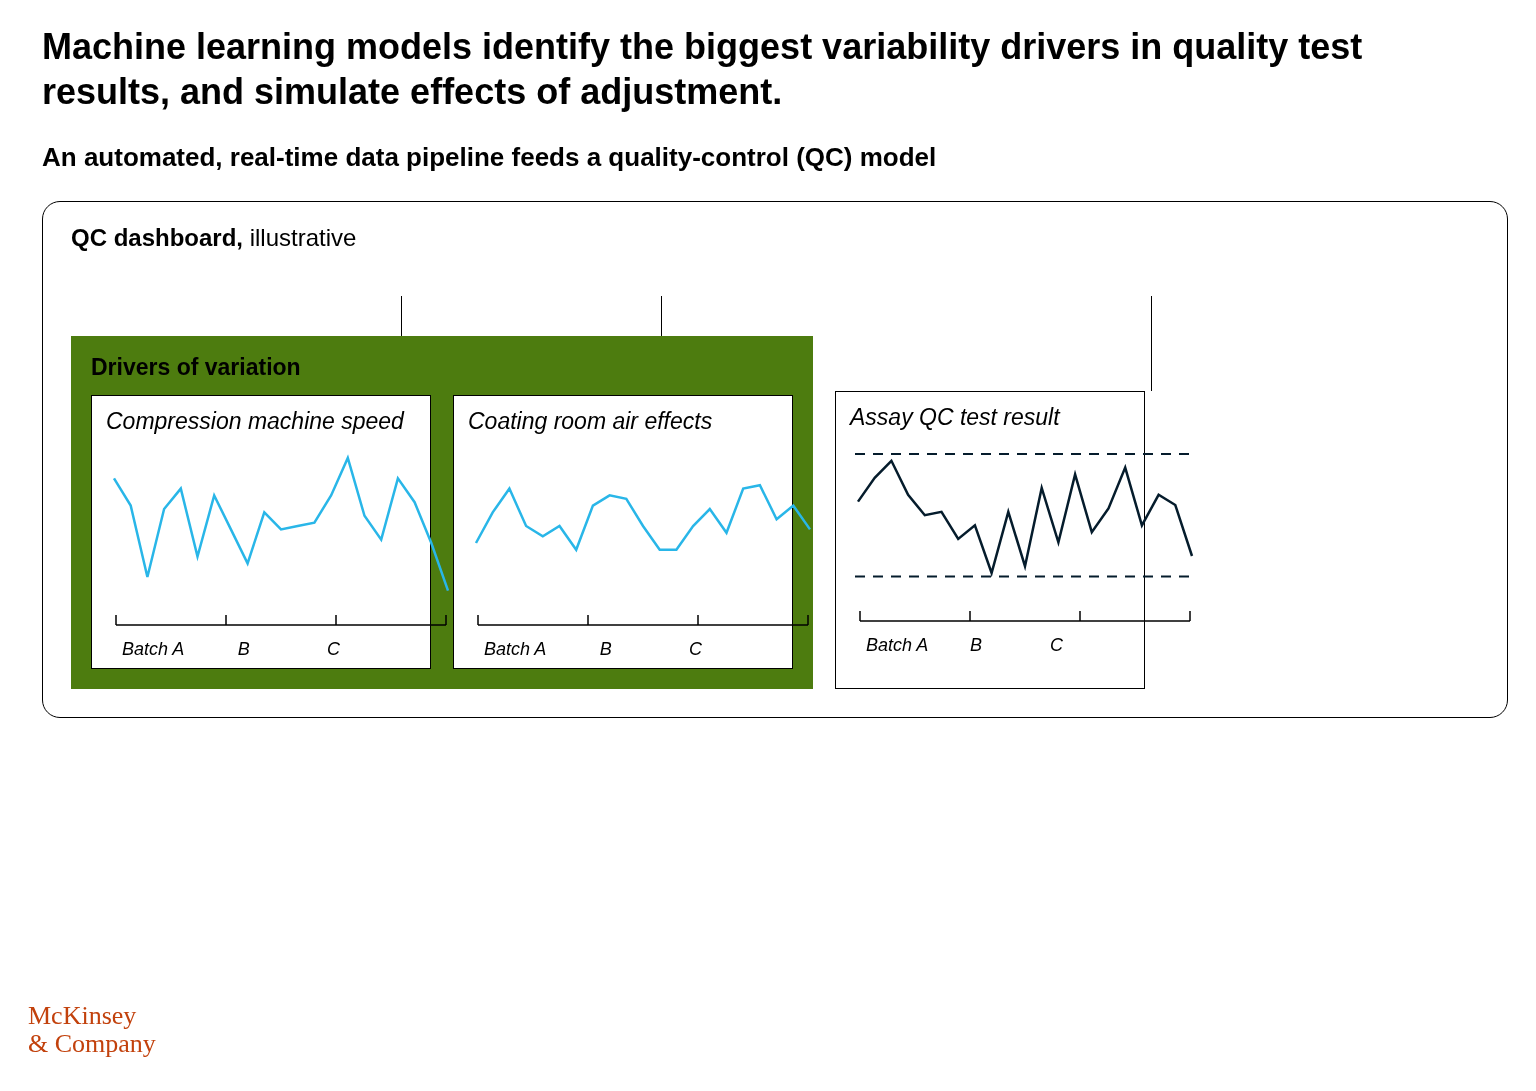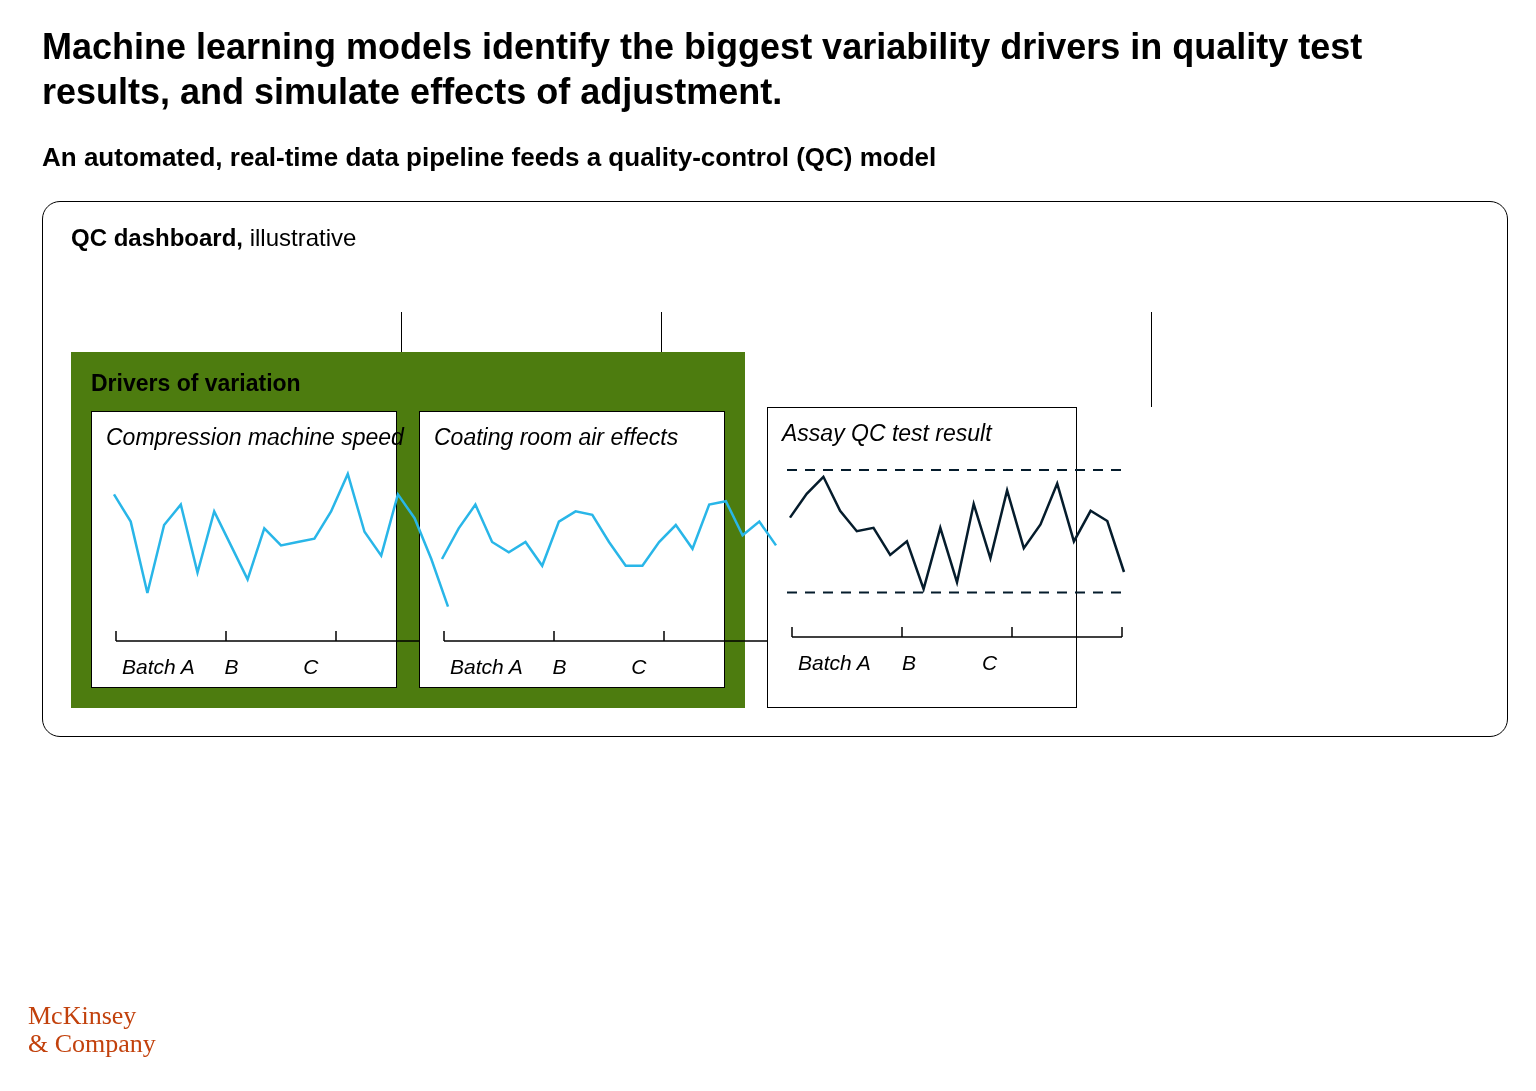--- a/index.html
+++ b/index.html
@@ -29,21 +29,20 @@
     margin: 6px 0 28px 0;
   }
   .frame {
     border: 1.5px solid #000;
     border-radius: 18px;
     padding: 22px 28px 28px 28px;
     position: relative;
   }
   .dash-label {
     font-size: 24px;
-    margin-bottom: 16px;
   }
   .dash-label .b { font-weight: 700; }
   .chevrons {
     display: flex;
     height: 44px;
     position: relative;
   }
   .chev {
     flex: 1 1 0;
     position: relative;
@@ -82,21 +81,21 @@
   .drivers-title {
     font-size: 23px;
     font-weight: 700;
     margin: 0 0 14px 0;
   }
   .panels {
     display: flex;
     gap: 22px;
   }
   .panel {
-    width: 306px;
+    width: 340px;
     border: 1.5px solid #000;
     background: #fff;
     padding: 12px 14px 8px 14px;
     box-sizing: border-box;
   }
   .panel.assay {
     width: 310px;
     margin-top: 55px;
   }
   .panel-title {
@@ -112,21 +111,21 @@
   }
   .chart-wrap svg {
     display: block;
   }
   .xaxis {
     margin-top: 4px;
   }
   .xlabels {
     display: flex;
     font-style: italic;
-    font-size: 21px;
+    font-size: 18px;
     padding-left: 16px;
     gap: 0;
   }
   .xlabels span { flex: 1; }
   .xlabels span:first-child { flex: 1.3; }
   .footer-logo {
     position: absolute;
     left: 28px;
     bottom: 34px;
     font-family: Georgia, "Times New Roman", serif;

